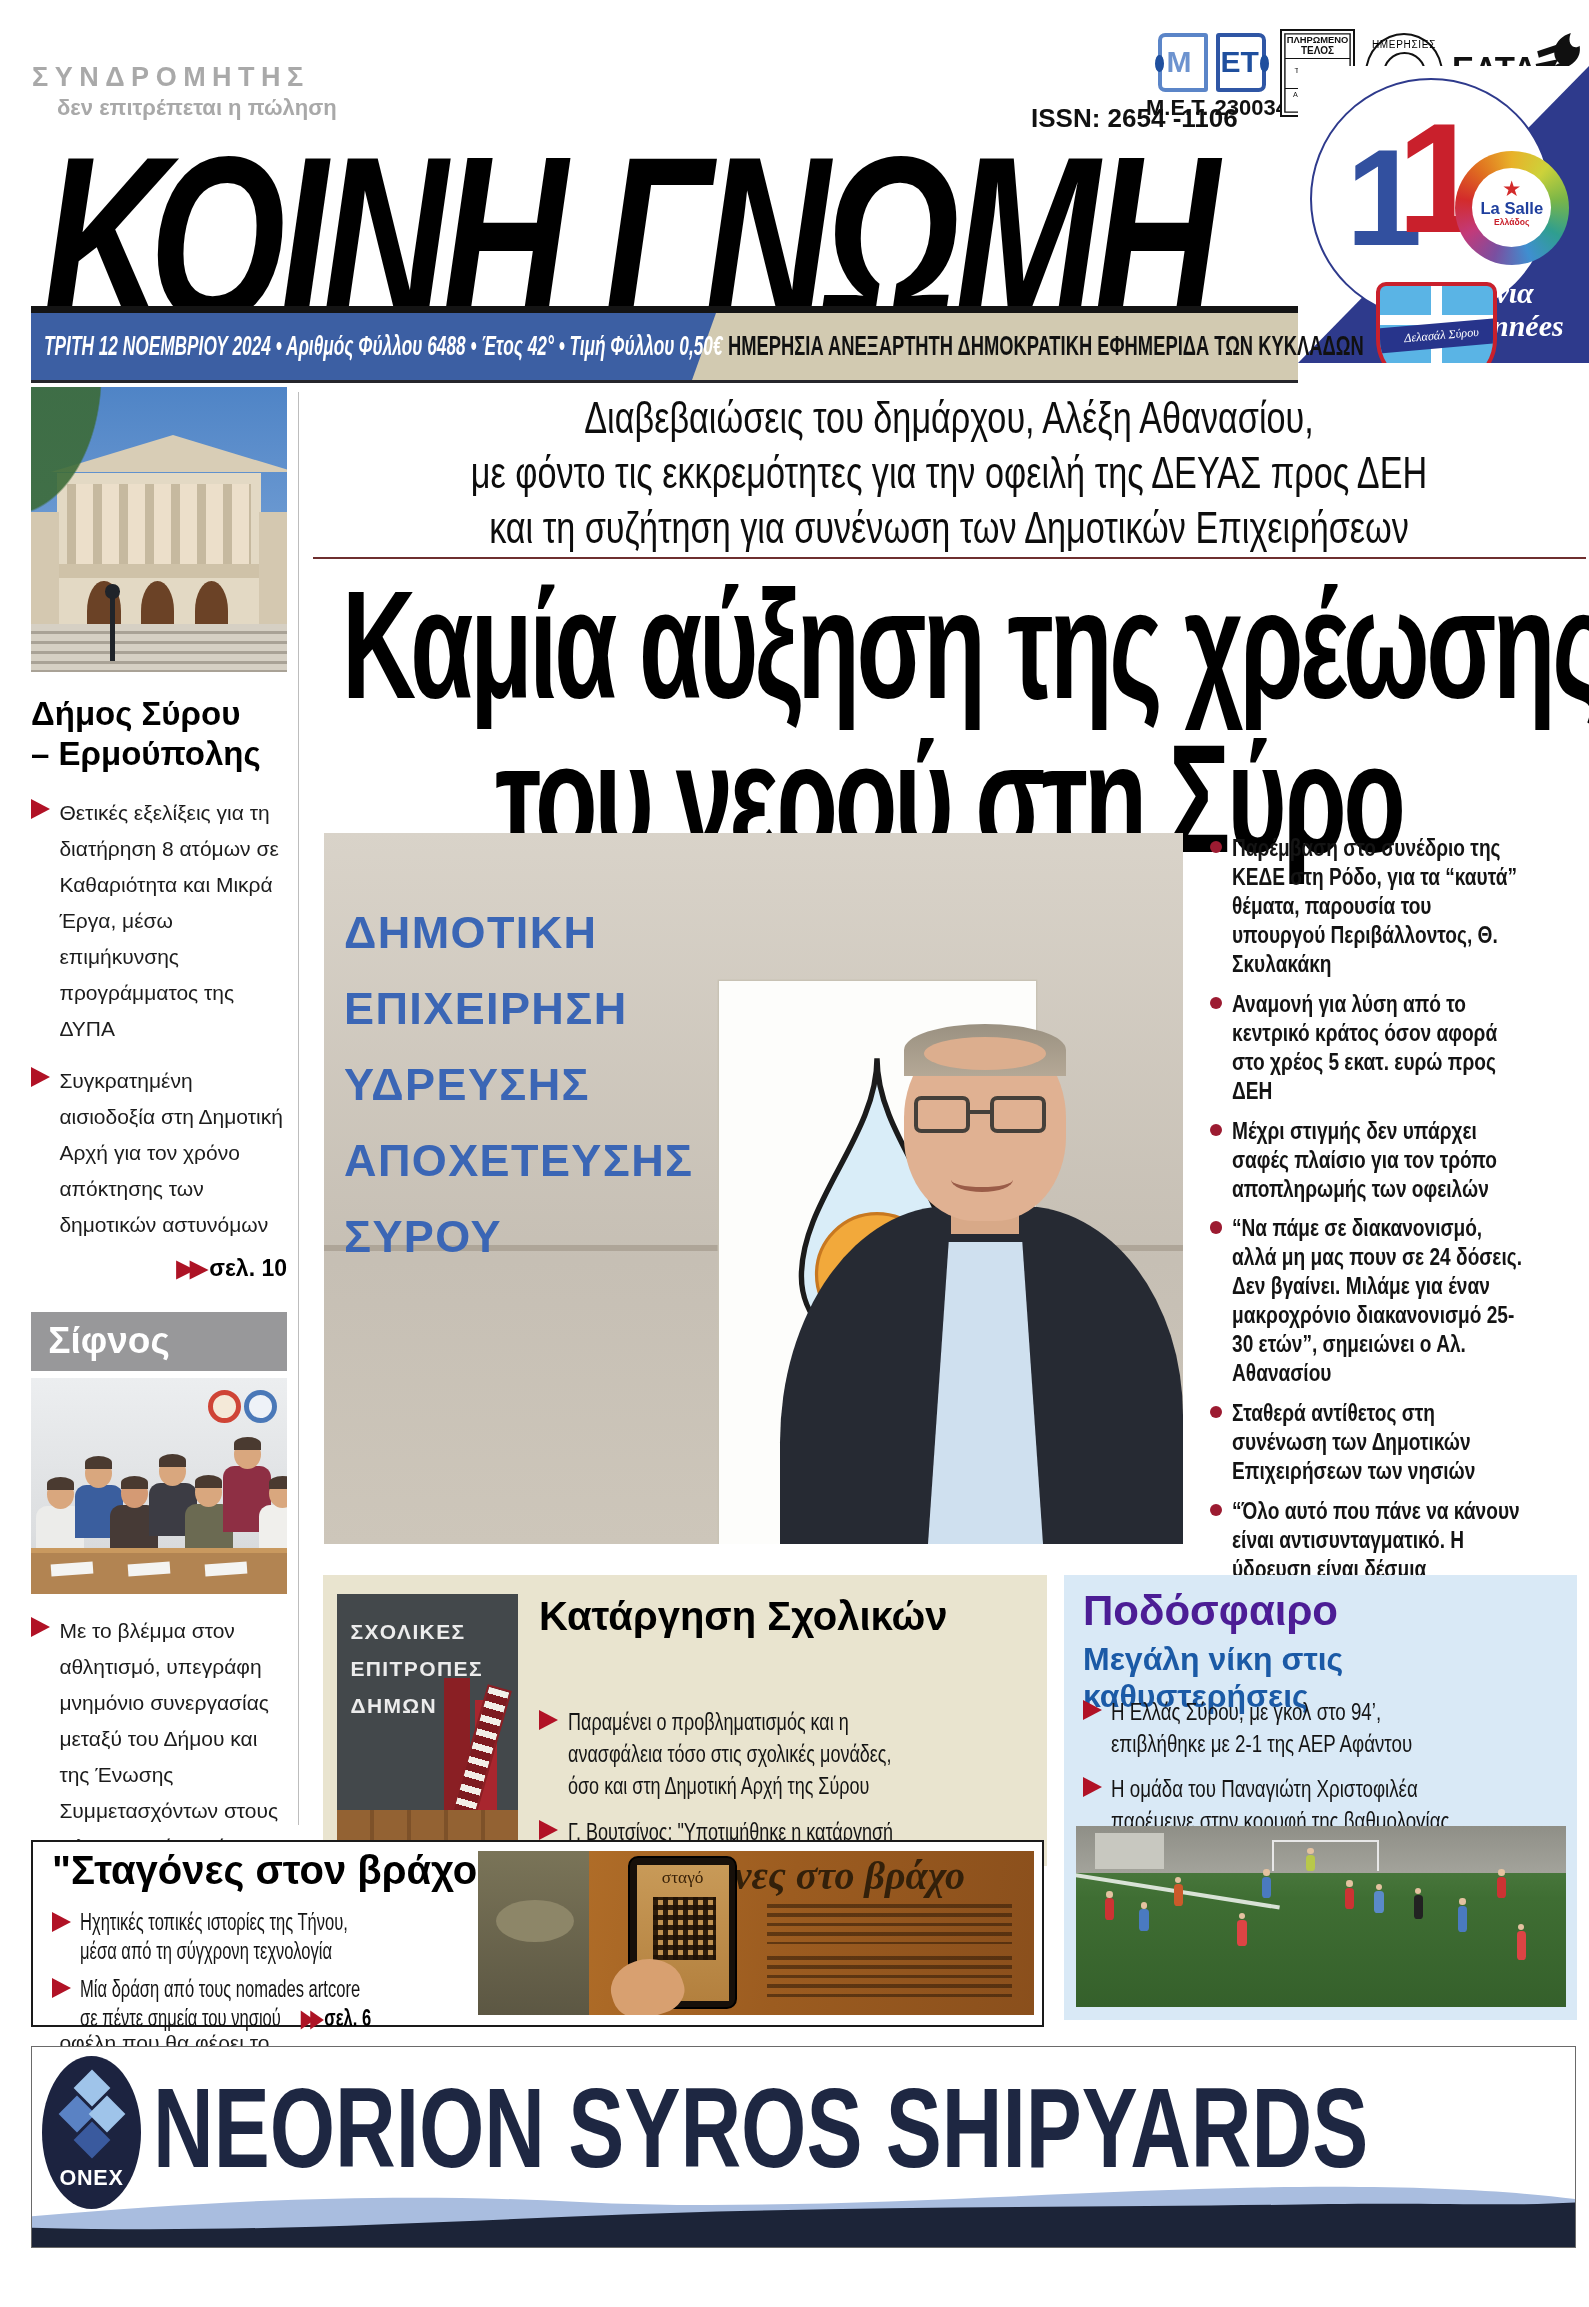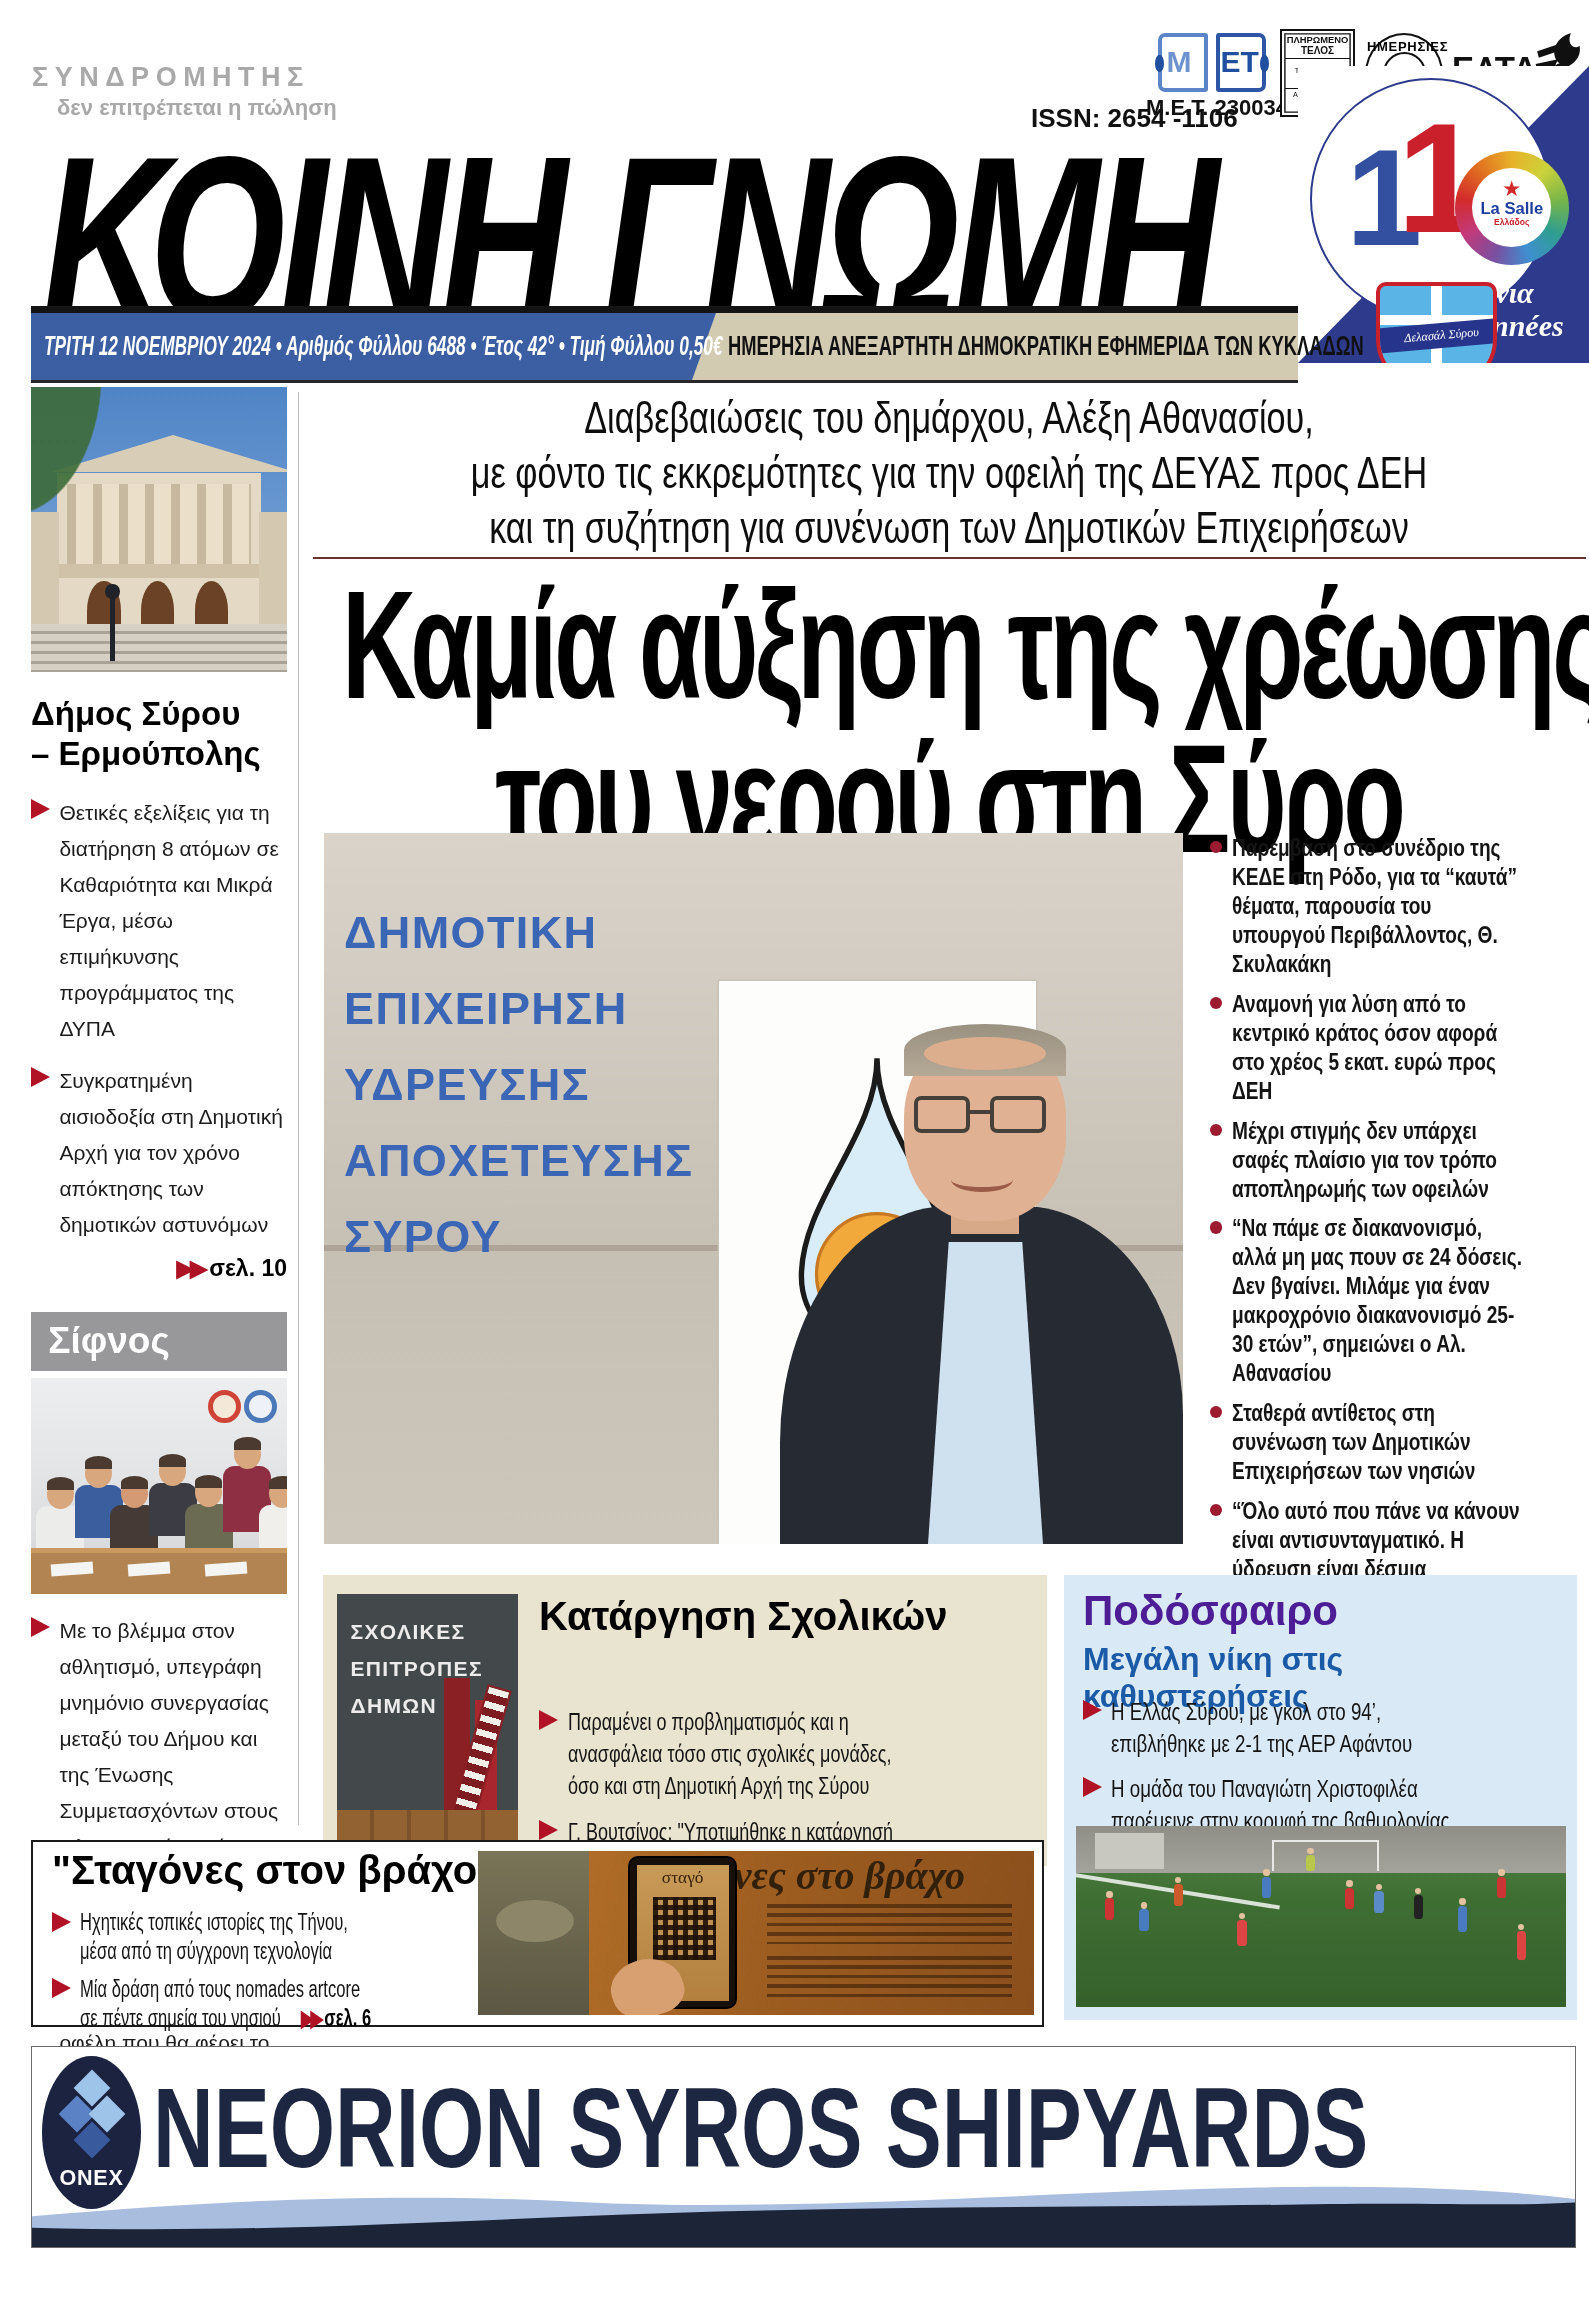--- a/index.html
+++ b/index.html
@@ -24,21 +24,21 @@
   .stamp { left:1280px; top:29px; width:75px; height:88px; border:2.2px solid #111; background:#fff; box-shadow:inset 0 0 0 2.2px #fff, inset 0 0 0 3.6px #111; padding:4.3px 2.9px 1.4px; text-align:center; color:#111; }
   .stamp .s1 { font-size:9.4px; font-weight:bold; line-height:10px; }
   .stamp .s2 { font-size:10px; font-weight:bold; border-bottom:1.4px solid #111; padding-bottom:2.2px; margin-bottom:7px; }
   .stamp .s3 { font-size:8px; line-height:9.4px; }
   .stamp .s4 { font-size:8.6px; border-bottom:1.4px solid #111; padding-bottom:2.2px; margin-bottom:1.4px; }
   .stamp .s5 { font-size:7.2px; }
   .stamp .s6 { font-size:17.3px; font-weight:bold; line-height:17.3px; }
 
   .cstamp { left:1365px; top:33px; width:78px; height:81px; border:2.2px solid #111; border-radius:50%; background:#fff; }
   .cstamp .inner { position:absolute; left:16px; top:17.3px; width:43px; height:43px; border:2.2px solid #111; border-radius:50%; }
-  .cstamp .t { position:absolute; width:100%; text-align:center; top:4.3px; font-size:13px; font-weight:bold; letter-spacing:0.7px; }
+  .cstamp .t { position:absolute; width:100%; text-align:center; top:4.3px; font-size:10px; font-weight:normal; letter-spacing:0.7px; }
   .cstamp .c { position:absolute; left:0; top:32px; width:100%; text-align:center; font-size:8px; font-weight:bold; }
   .cstamp .lft { position:absolute; left:-10px; top:48px; font-size:6.5px; font-weight:bold; transform:rotate(55deg); }
   .cstamp .rgt { position:absolute; right:-7.2px; top:48px; font-size:6.5px; font-weight:bold; transform:rotate(-55deg); }
 
   .elta { left:1452px; top:30px; width:130px; height:86px; }
   .elta .name { position:absolute; left:0; top:20px; font-size:33px; font-weight:bold; color:#111; letter-spacing:0.7px; }
   .elta .sub  { position:absolute; left:0; top:59px; font-size:12.2px; font-weight:bold; color:#111; }
   .elta svg { position:absolute; right:0; top:0; }
 
   

